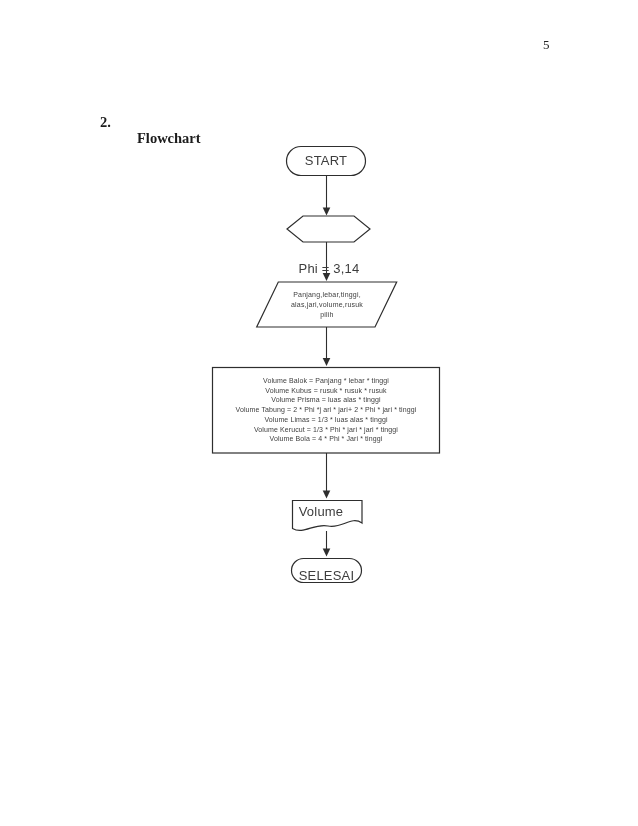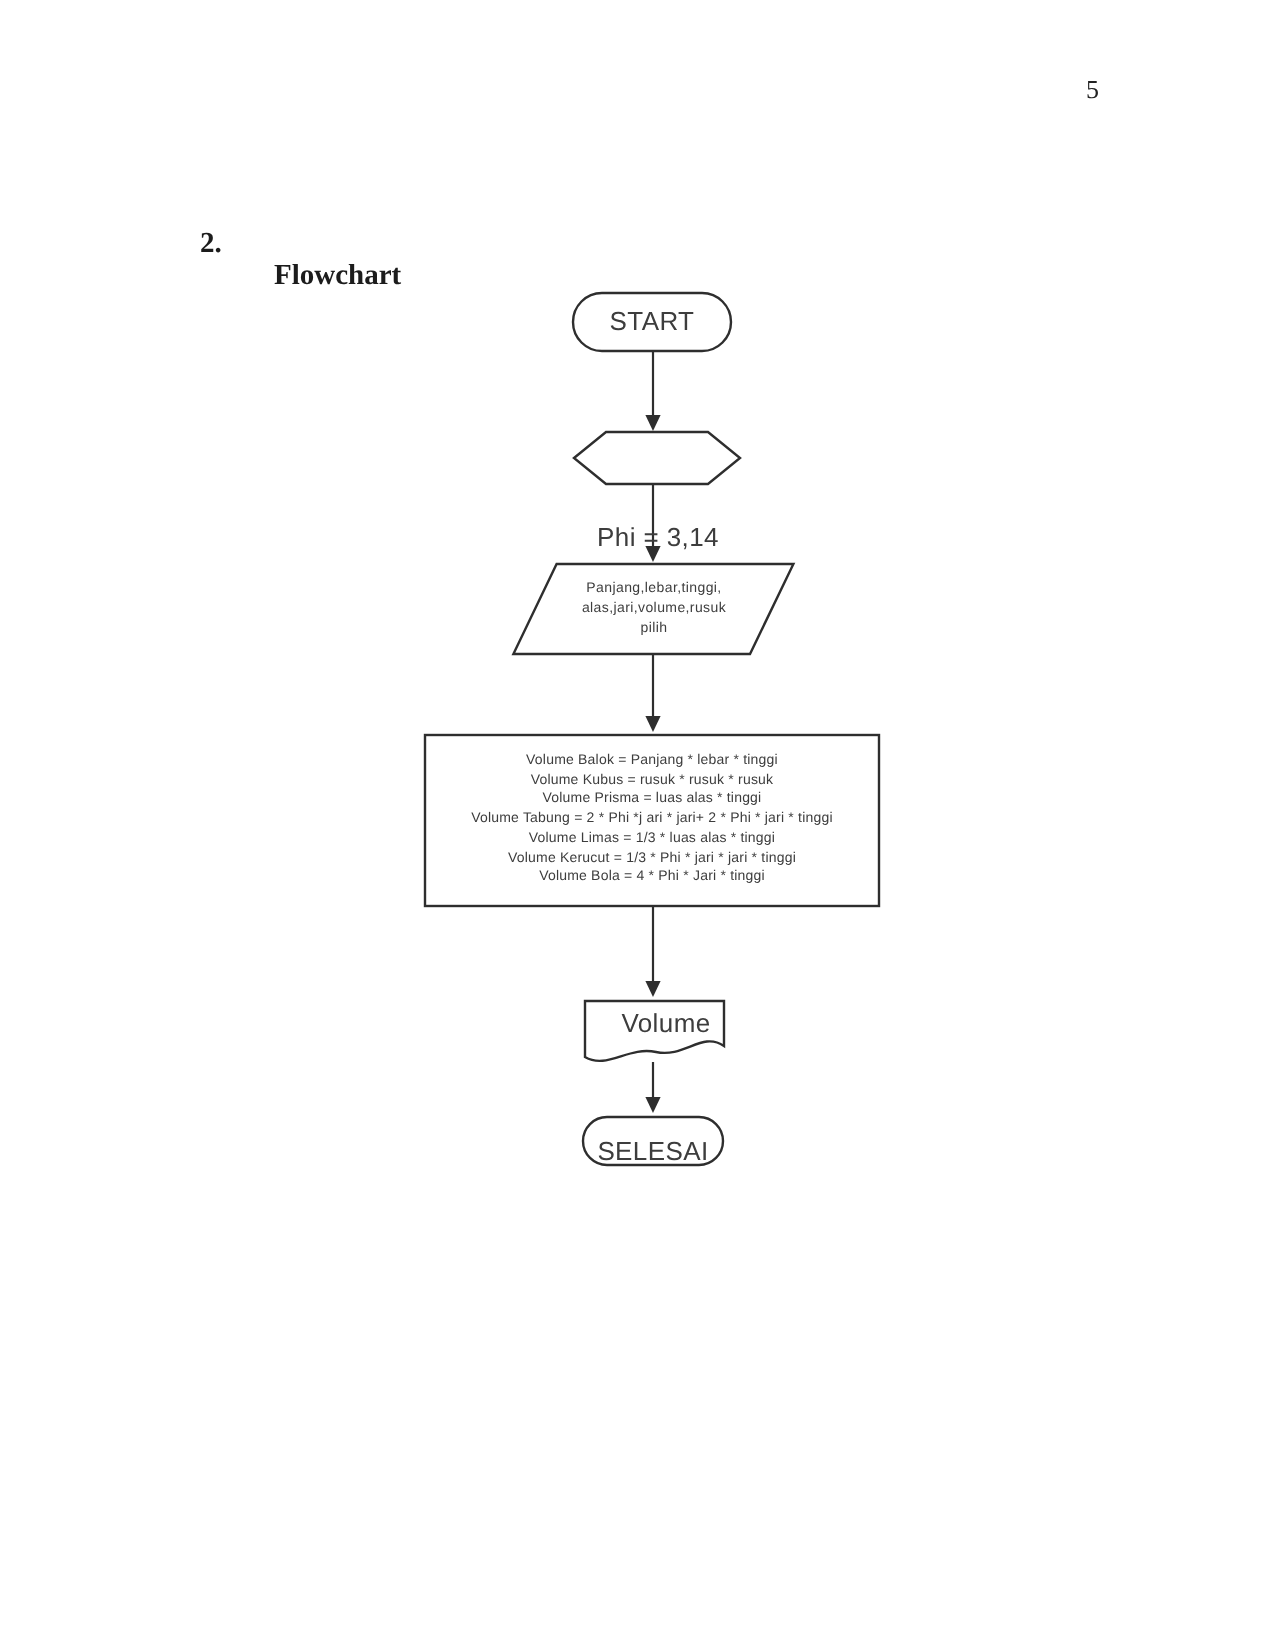--- a/index.html
+++ b/index.html
@@ -64,21 +64,21 @@
     color: var(--text, #3d3d3d);
     font-size: 13px;
     letter-spacing: 0.2px;
     line-height: 10px;
     white-space: nowrap;
   }
   .label-start   { left: 286px; top: 146px; width: 80px;  height: 30px; }
   .label-prep    { left: 288px; top: 216px; width: 82px;  height: 26px; margin-top: 40px; }
   .label-input   { left: 257px; top: 282px; width: 140px; height: 45px; font-size: 7px; }
   .label-process { left: 212px; top: 367px; width: 228px; height: 86px; font-size: 7px; line-height: 9.7px; letter-spacing: 0.1px; }
-  .label-output  { left: 292px; top: 500px; width: 58px;  height: 24px; padding-left: 12px; }
+  .label-output  { left: 292px; top: 500px; width: 58px;  height: 24px; }
   .label-end     { left: 291px; top: 558px; width: 71px;  height: 35px; }
 </style>
 </head>
 <body>
 
 <div class="sheet">
 
   <div class="abs page-number">5</div>
 
   <div class="abs heading">

